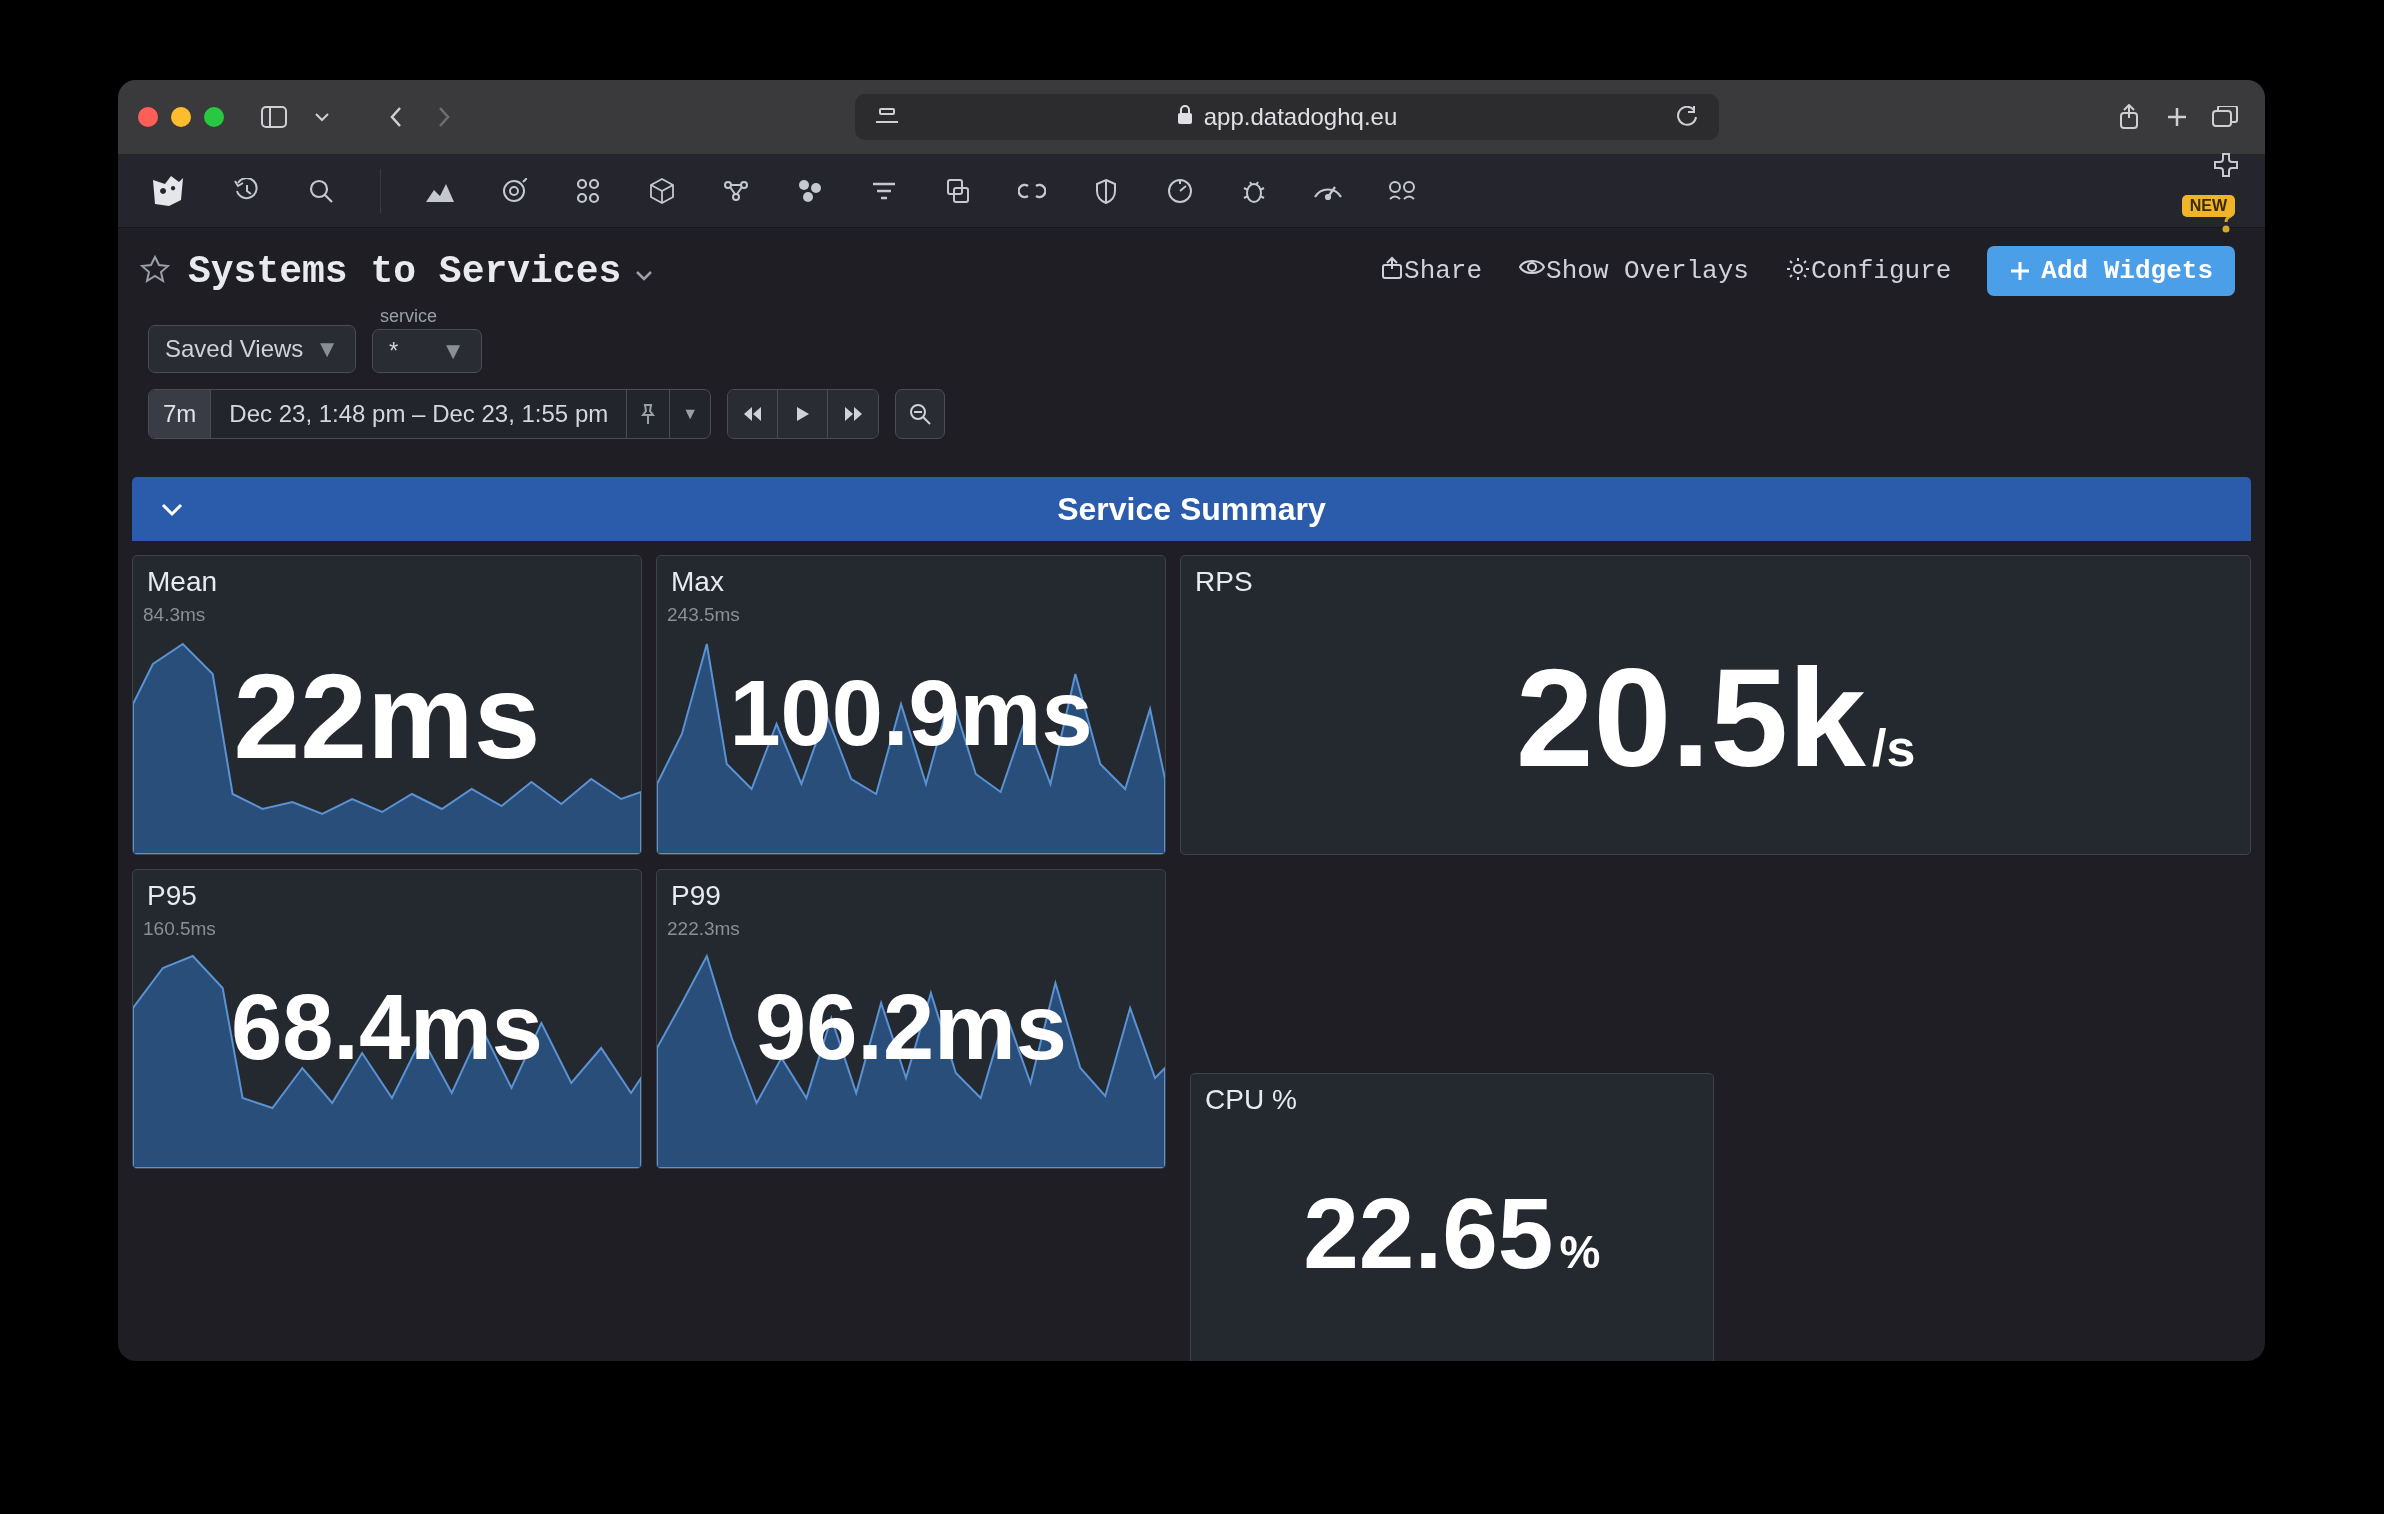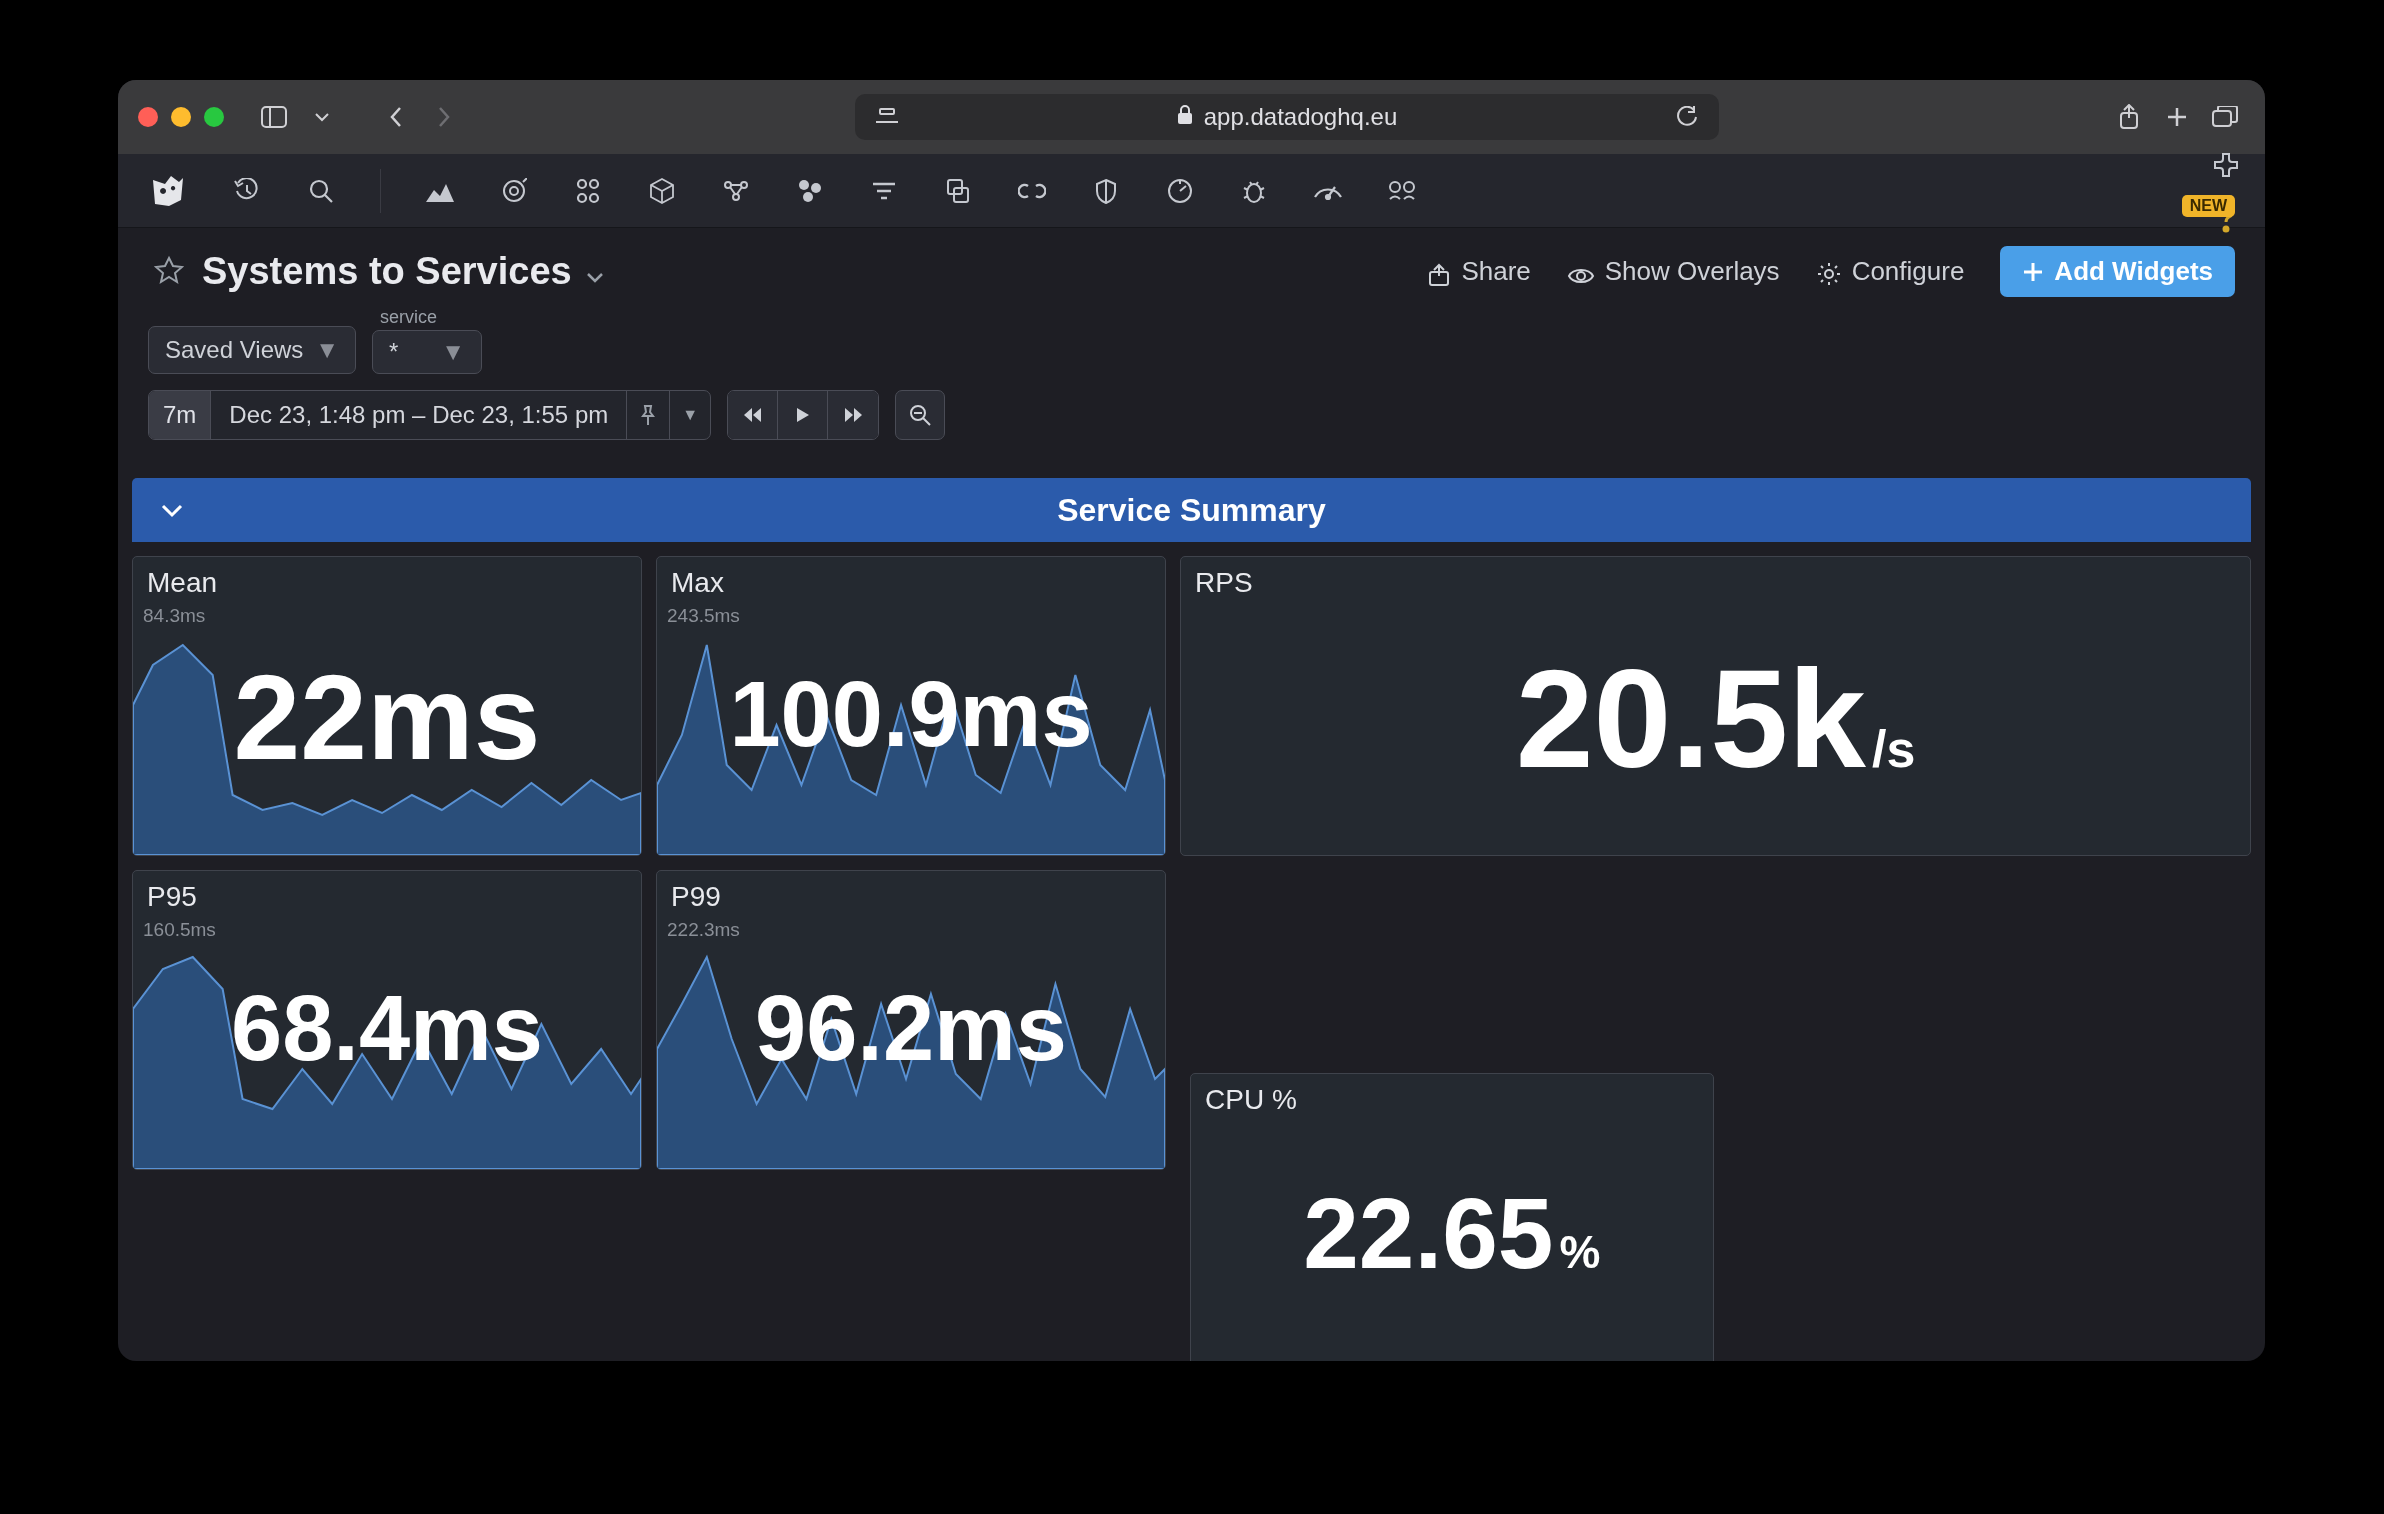--- a/index.html
+++ b/index.html
@@ -37,24 +37,24 @@
   .urlbar .left { position:absolute; left:12px; display:flex; align-items:center; }
   .urlbar .right { position:absolute; right:12px; display:flex; align-items:center; }
   .spacer { flex:1; }
   
   .appnav { height:74px; background:#25262d; display:flex; align-items:center; padding:0 30px; gap:44px; border-bottom:1px solid #15161a; position:relative;}
   .appnav .icon { width:30px; height:30px; display:flex; align-items:center; justify-content:center; color:#c5c8cf; }
   .vdiv { width:1px; height:44px; background:#3a3b43; }
   .appnav-right { position:absolute; right:24px; display:flex; align-items:center; gap:24px;flex-direction:column; }
   .new-badge { background:var(--new-badge); color:#3a2a00; font-size:16px; font-weight:700; padding:2px 8px; border-radius:5px; position:absolute; right:6px; top:-8px;}
   
-  .pagehead { padding:18px 30px 0 36px; display:flex; align-items:center; gap:18px; }
+  .pagehead { padding:18px 30px 0 22px; display:flex; align-items:center; gap:18px;font-family:Liberation Mono, monospace; }
   .pagetitle { font-size:38px; font-weight:600; color:#e9eaee; display:flex; align-items:center; gap:14px;}
   .head-actions { margin-left:auto; display:flex; align-items:center; gap:36px; font-size:26px; color:#cfd2d8;}
-  .head-action { display:flex; align-items:flex-end; gap:10px; }
+  .head-action { display:flex; align-items:flex-start; }
   .add-widgets { background:var(--add-btn); color:#fff; font-size:26px; font-weight:600; padding:10px 22px; border-radius:7px; display:flex; align-items:center; gap:10px;}
   
   .filters { padding:10px 30px; display:flex; align-items:flex-end; gap:16px;}
   .chip { background:#2a2c34; border:1px solid #4a4c56; border-radius:7px; height:48px; display:flex; align-items:center; padding:0 16px; gap:12px; color:#cfd2d8; font-size:24px;}
   .chip.small { height:44px; }
   .chip .caret { color:#8a8e96; }
   .chip-group { display:flex; flex-direction:column; }
   .chip-label { font-size:18px; color:#9aa0a8; margin-bottom:2px; margin-left:8px;}
   
   .timerow { padding:6px 30px 18px 30px; display:flex; align-items:center; gap:16px;}

